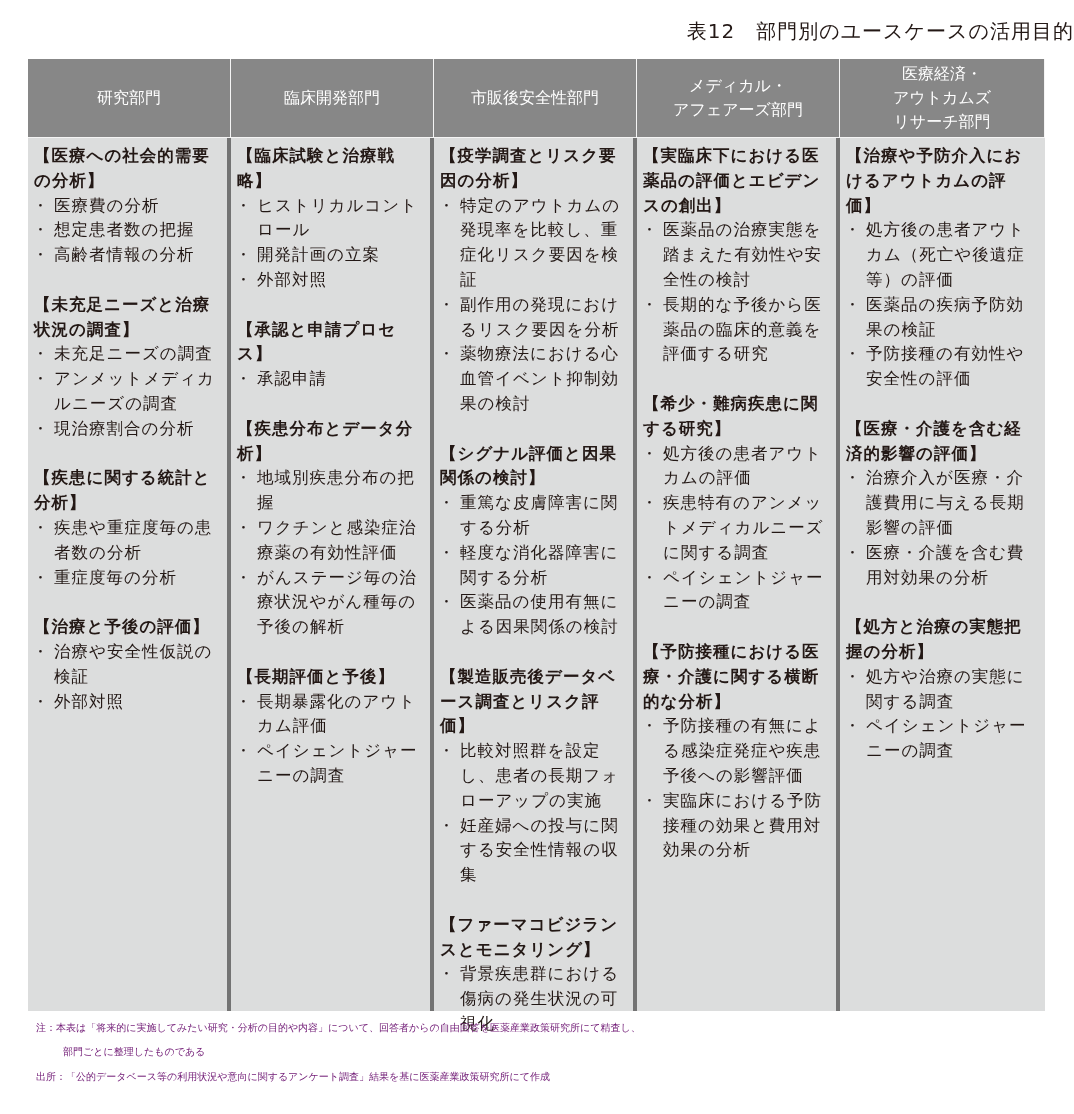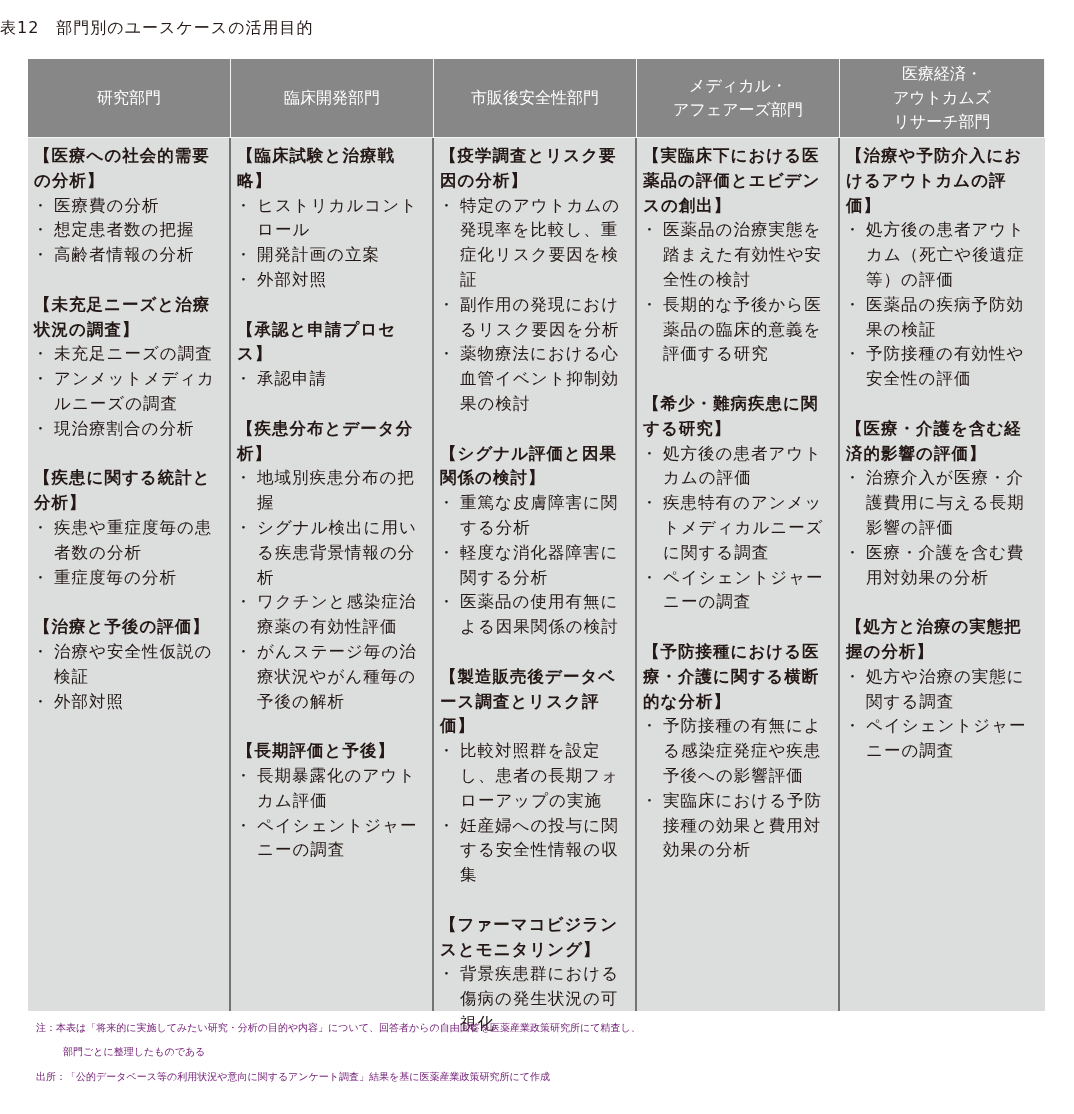--- a/index.html
+++ b/index.html
@@ -1,29 +1,29 @@
 <!DOCTYPE html>
 <html><head>
 <meta charset="utf-8">
 <style>
   html, body { margin:0; padding:0; background:#ffffff; }
   body { width:1074px; height:1114px; position:relative; overflow:hidden;
          font-family:"DejaVu Serif","Liberation Serif",serif; color:#231815; }
-  .title { position:absolute; top:18px; left:0; width:1074px; text-align:left;
+  .title { position:absolute; top:18px; left:0; width:1074px; text-align:right;
            font-family:"DejaVu Sans","Liberation Sans",sans-serif;
-           font-size:16px; letter-spacing:1px; color:#231815; }
+           font-size:20px; letter-spacing:1px; color:#231815; }
   .table { position:absolute; left:28px; top:59px; width:1017px; height:952px;
            display:grid; grid-template-columns:203px 203px 203px 203px 205px;
            grid-template-rows:79px 873px; column-gap:0; background:#dcdddd; }
   .th { background:#878787; color:#ffffff; display:flex; align-items:center; justify-content:center;
         text-align:center; font-family:"DejaVu Sans","Liberation Sans",sans-serif;
         font-size:16px; line-height:24px; border-right:1px solid #f4f4f4; border-bottom:1px solid #f4f4f4; }
   .th:last-child, .td:last-child { border-right:none; }
   .th .lines { white-space:pre-line; }
-  .td { padding:6px 6px 0 6px; border-right:2px solid #737373; font-size:16.5px; line-height:24.8px; }
+  .td { padding:6px 6px 0 6px; border-right:4px solid #737373; font-size:16.5px; line-height:24.8px; }
   .group { margin-bottom:24.8px; }
   .group-title { font-weight:bold; letter-spacing:1px; }
   .item { position:relative; padding-left:20px; letter-spacing:1px; }
   .item::before { content:"・"; position:absolute; left:-2px; top:0; }
   .note { position:absolute; left:36px; font-size:10px; line-height:24px; color:#701a75; }
   .note .indent { padding-left:27px; display:block; }
 </style>
 </head>
 <body>
 
@@ -80,21 +80,20 @@
         <div class="item">開発計画の立案</div>
         <div class="item">外部対照</div>
       </div>
       <div class="group">
         <div class="group-title">【承認と申請プロセス】</div>
         <div class="item">承認申請</div>
       </div>
       <div class="group">
         <div class="group-title">【疾患分布とデータ分析】</div>
         <div class="item">地域別疾患分布の把握</div>
-        <div class="item">シグナル検出に用いる疾患背景情報の分析</div>
         <div class="item">ワクチンと感染症治療薬の有効性評価</div>
         <div class="item">がんステージ毎の治療状況やがん種毎の予後の解析</div>
       </div>
       <div class="group">
         <div class="group-title">【長期評価と予後】</div>
         <div class="item">長期暴露化のアウトカム評価</div>
         <div class="item">ペイシェントジャーニーの調査</div>
       </div>
     </div>
   <div class="td">

